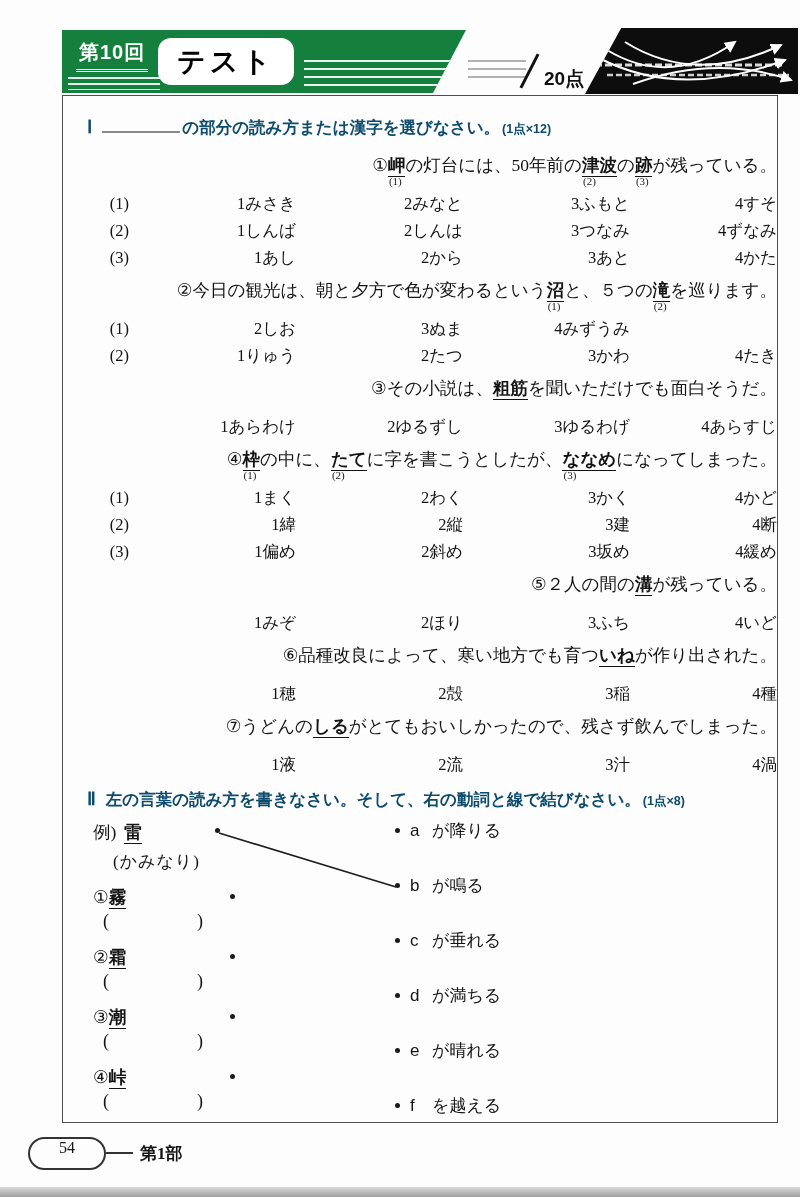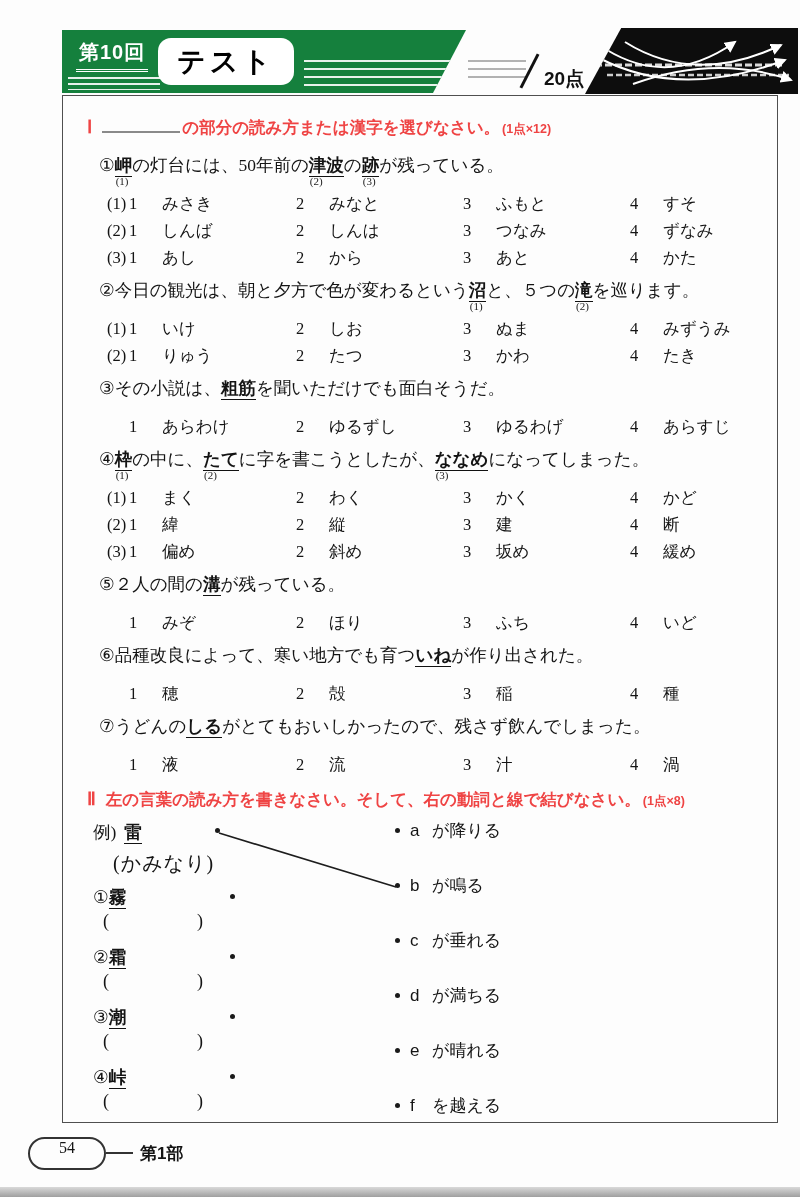--- a/index.html
+++ b/index.html
@@ -57,69 +57,69 @@
   }
   .deco svg { width:100%; height:100%; display:block; }
   
   .content-box {
     position:absolute; left:62px; top:95px; width:716px; height:1028px;
     border:1.5px solid #4f4f4f; background:#fdfdfd; padding-top:20px;
   }
   
   .sec-head {
     margin:0 14px 14px 24px;
-    font-family:"Liberation Sans", sans-serif; font-weight:700; font-size:16.5px; color:#ef4444;
+    font-family:"Liberation Sans", sans-serif; font-weight:700; font-size:16.5px; color:#0c4a6e;
     white-space:nowrap;
   }
   .sec-num { font-size:18px; margin-right:10px; font-family:"Liberation Serif", serif; }
   .blank-line { display:inline-block; width:78px; height:14px; border-bottom:2px solid #8a8a8a; margin-right:2px; }
   .sec-pts { font-size:12.5px; margin-left:2px; }
   
-  .q { margin-bottom:7px; }
+  .q { margin-bottom:7px;text-align:right; }
   .q-sentence { margin:0 0 13px 36px; font-size:17.5px; line-height:24px; white-space:nowrap; }
   .seg { position:relative; display:inline-block; }
   .seg[data-u] .seg-t { font-weight:700; border-bottom:1.6px solid #111; padding-bottom:1px; }
   .seg-m {
     position:absolute; left:1px; top:calc(100% - 1px);
     font-size:11px; line-height:1; color:#222; white-space:nowrap;
     font-family:"Liberation Serif", serif; font-weight:400;
   }
   
   .opt-row { display:flex; margin-left:44px; line-height:27px; font-size:16.5px; }
   .row-label { width:22px; flex:none; }
   .opts { flex:1; display:grid; grid-template-columns:167px 167px 167px auto; }
   .opt-n { display:inline-block; width:33px; }
   
   .sec2 { position:relative; height:352px; margin-top:10px; }
   .sec2 .sec-head { position:absolute; left:0; top:0; margin:0 0 0 14px; }
   .sec2 .sec-num { margin-left:10px; }
   .example { position:absolute; left:30px; top:32px; font-size:17.5px;text-align:right; }
   .example .ex-word { font-weight:700; border-bottom:1.6px solid #111; padding-bottom:1px; margin-left:8px; }
-  .ex-reading { position:absolute; left:50px; top:62px; font-size:20px; letter-spacing:1px; }
+  .ex-reading { position:absolute; left:50px; top:62px; font-size:17px; letter-spacing:1px; }
   .ex-dot { position:absolute; left:152px; top:40px; }
   .dot { width:5px; height:5px; background:#1a1a1a; border-radius:50%; display:inline-block; }
   .col-left { position:absolute; left:30px; top:97px; width:220px; }
   .match-item { position:relative; height:60px; }
   .mi-word-row { font-size:17.5px; line-height:24px; }
   .mi-word { font-weight:700; border-bottom:1.6px solid #111; padding-bottom:1px; }
   .mi-dot { position:absolute; left:137px; top:9px; }
   .mi-blank { position:absolute; left:10px; top:26px; display:flex; justify-content:space-between; width:100px; font-size:18px; }
   .col-right { position:absolute; left:332px; top:32px; }
   .right-item { height:55px; display:flex; align-items:flex-start; font-size:17px; line-height:22px; }
   .ri-dot { margin:8px 10px 0 0; flex:none; }
   .ri-letter { font-family:"Liberation Sans", sans-serif; width:22px; flex:none; }
   .match-line-svg { position:absolute; left:0; top:0; width:716px; height:352px; pointer-events:none; }
   
   .footer-badge {
     position:absolute; left:28px; top:1137px; width:78px; height:33px;
     border:2px solid #333; border-radius:17px;
     display:flex; align-items:flex-start; justify-content:center; font-size:16px; background:#fdfdfd;
   }
   .footer-dash { position:absolute; left:106px; top:1152px; width:27px; height:2px; background:#333; }
-  .footer-part { position:absolute; left:140px; top:1142px; font-family:Liberation Sans, sans-serif; font-weight:700; font-size:17px; }
+  .footer-part { position:absolute; left:140px; top:1142px; font-family:Liberation Serif, serif; font-weight:700; font-size:17px; }
   .scan-edge { position:absolute; left:0; top:1187px; width:800px; height:10px; background:linear-gradient(180deg,#d9d9d9,#9f9f9f); }
 </style>
 </head>
 <body>
 
 <div class="page">
 
   <div class="band">
     <span class="round-label">第10回</span>
     <div class="band-stripes-left"></div>
@@ -201,21 +201,20 @@
           <div class="q">
             <div class="q-sentence">
               
             <span class="seg"><span class="seg-t">②</span><span class="seg-m"></span></span><span class="seg"><span class="seg-t">今日の観光は、朝と夕方で色が変わるという</span><span class="seg-m"></span></span><span class="seg" data-u="1"><span class="seg-t">沼</span><span class="seg-m">(1)</span></span><span class="seg"><span class="seg-t">と、５つの</span><span class="seg-m"></span></span><span class="seg" data-u="1"><span class="seg-t">滝</span><span class="seg-m">(2)</span></span><span class="seg"><span class="seg-t">を巡ります。</span><span class="seg-m"></span></span></div>
             <div>
 
             <div class="opt-row">
                   <span class="row-label">(1)</span>
                   <span class="opts">
 
-                  <span class="opt"><span class="opt-n">1</span><span class="opt-t">いけ</span></span>
                   <span class="opt"><span class="opt-n">2</span><span class="opt-t">しお</span></span>
                   <span class="opt"><span class="opt-n">3</span><span class="opt-t">ぬま</span></span>
                   <span class="opt"><span class="opt-n">4</span><span class="opt-t">みずうみ</span></span>
                 </span>
                 </div>
               <div class="opt-row">
                   <span class="row-label">(2)</span>
                   <span class="opts">
 
                   <span class="opt"><span class="opt-n">1</span><span class="opt-t">りゅう</span></span>

